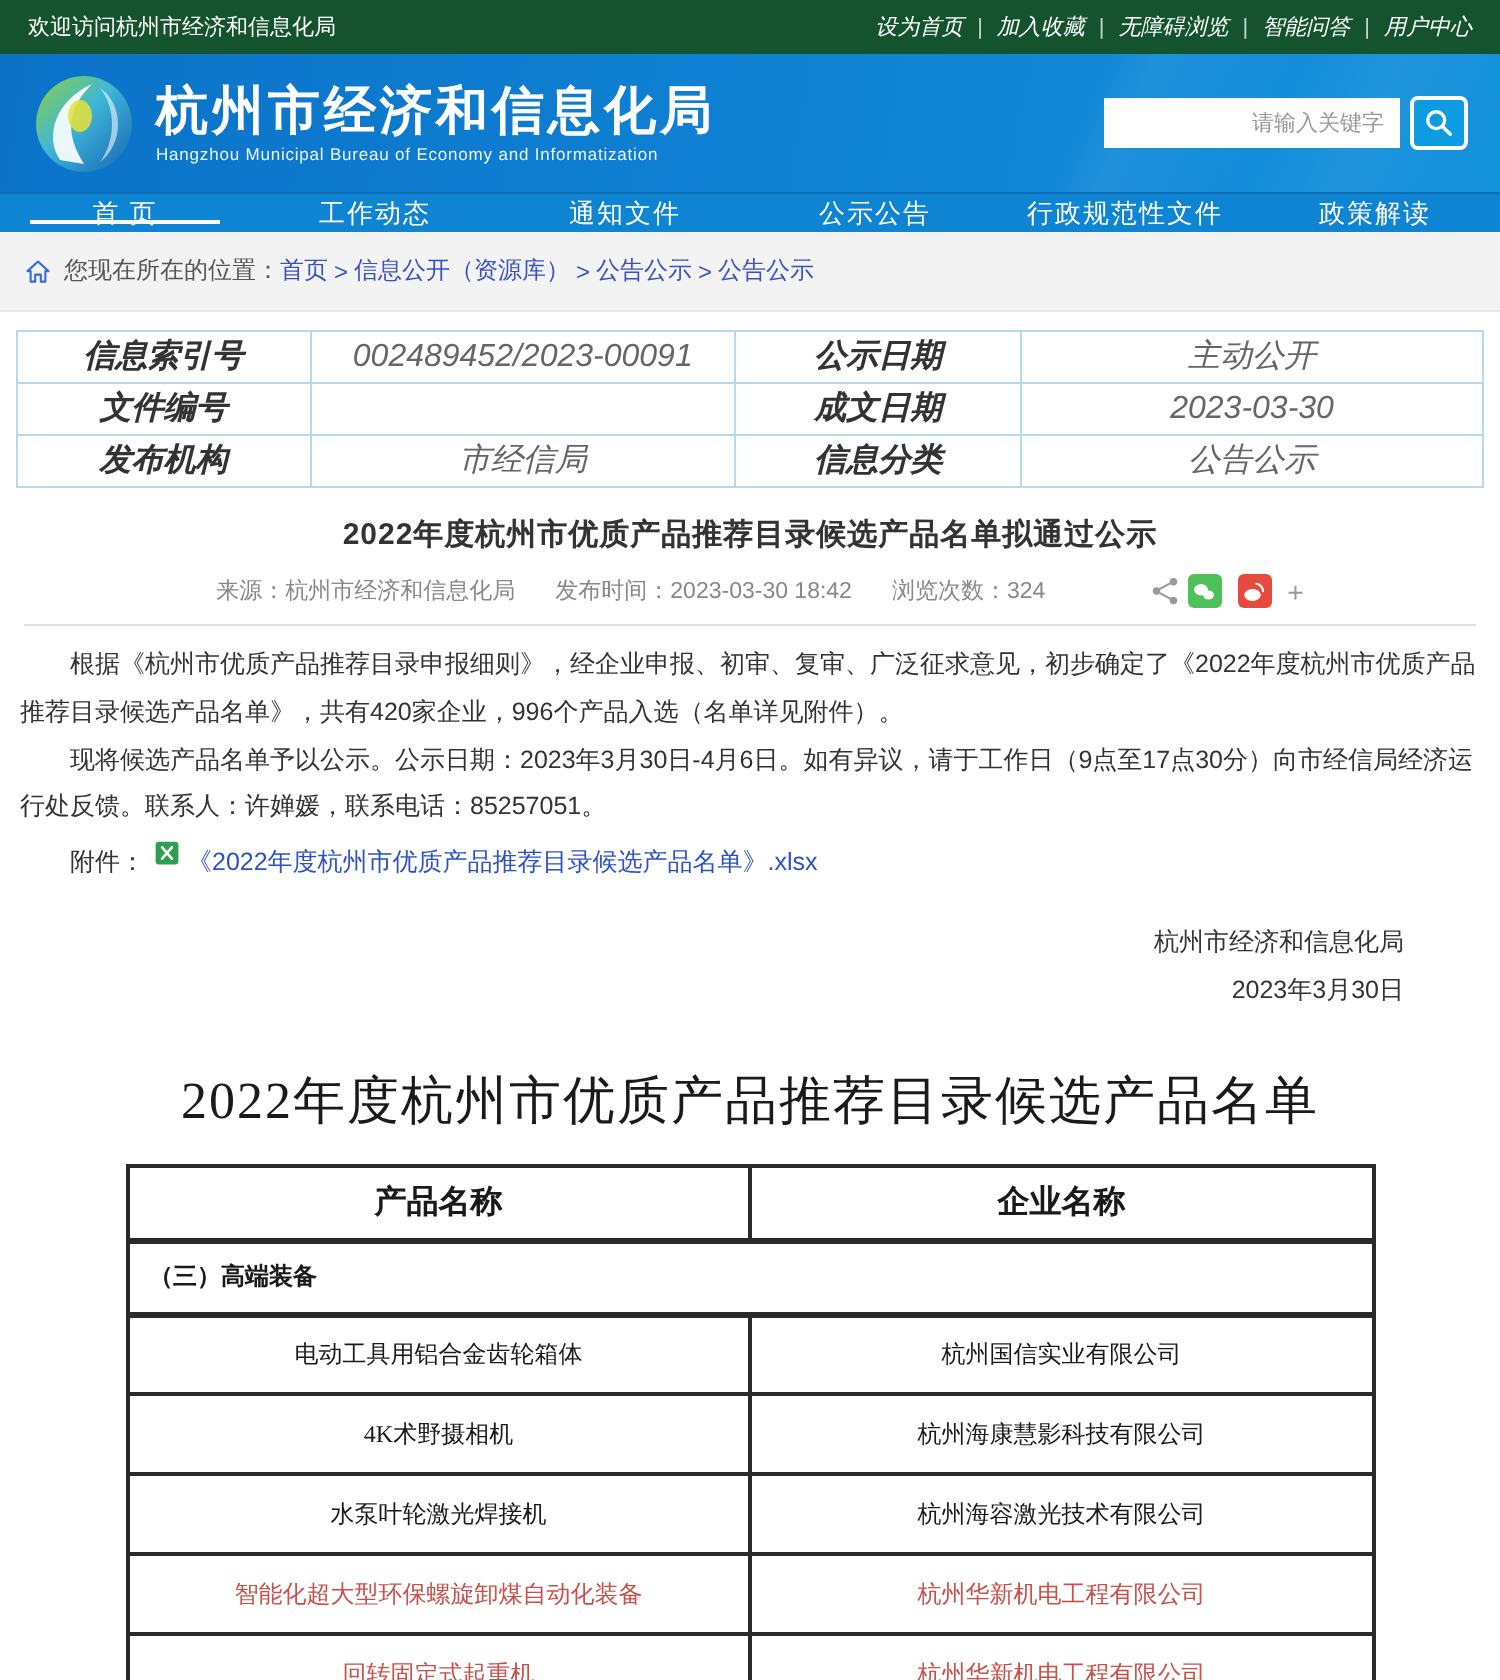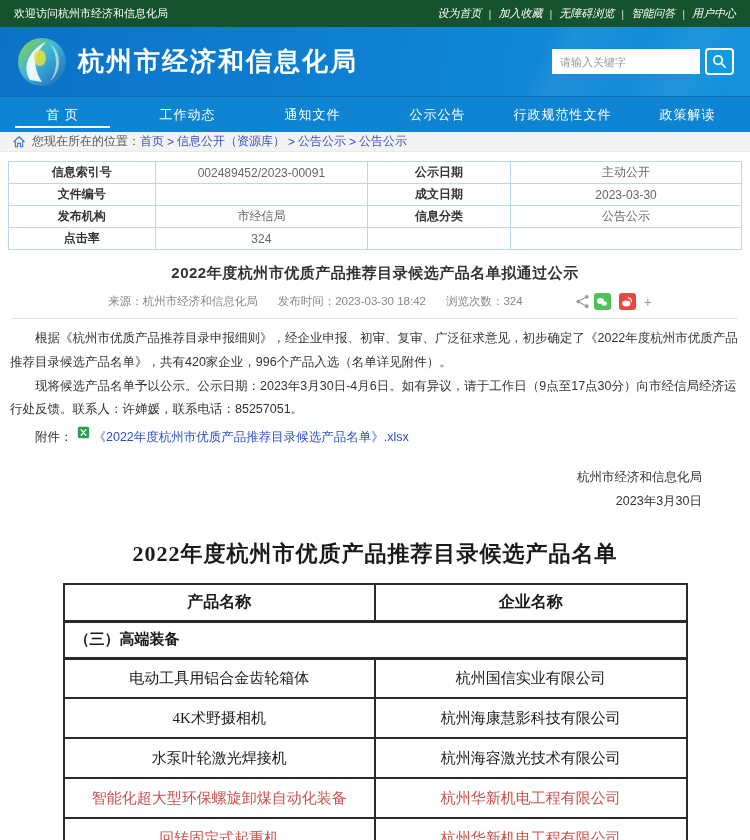--- a/index.html
+++ b/index.html
@@ -18,40 +18,40 @@
             display:flex; align-items:center; padding:0 16px; position:relative; overflow:hidden; }
   .header::after { content:""; position:absolute; right:-40px; top:-30px; width:420px; height:160px;
             background:linear-gradient(115deg,transparent 40%,rgba(255,255,255,.06) 45%,transparent 60%,rgba(255,255,255,.05) 70%,transparent 80%);
             pointer-events:none; }
   .logo { width:52px; height:52px; margin-right:10px; flex:0 0 auto; }
   .sitename { color:#fff; }
   .sitename .cn { font-size:26px; font-weight:bold; letter-spacing:2px; line-height:1.1; }
   .sitename .en { font-size:8.5px; opacity:.92; letter-spacing:.4px; margin-top:3px; }
   .searchbox { margin-left:auto; display:flex; align-items:center; z-index:1; }
   .searchbox input { width:148px; height:25px; border:none; font-size:11px; padding:0 8px; color:#333;
-            background:#fff; outline:none; }
+            background:#fff; outline:none;text-align:right; }
   .searchbox input::placeholder { color:#999; }
   .search-btn { width:29px; height:27px; margin-left:5px; background:#0d9be2; border:2px solid #fff;
             border-radius:4px; display:flex; align-items:center; justify-content:center; cursor:pointer; }
 
   
-  .nav { height:36px; background:#0f84d2; border-top:1px solid #0b6cb4; display:flex; }
+  .nav { height:20px; background:#0f84d2; border-top:1px solid #0b6cb4; display:flex; }
   .nav-item { flex:1; color:#fff; font-size:13px; display:flex; align-items:center; justify-content:center;
             position:relative; cursor:pointer; letter-spacing:1px; }
   .nav-item.active .underline { content:""; position:absolute; bottom:4px; left:12%; width:76%; height:2px; background:#fff; }
 
   
-  .crumbbar { height:20px; background:#f3f3f3; display:flex; align-items:center; padding:0 12px;
+  .crumbbar { height:40px; background:#f3f3f3; display:flex; align-items:center; padding:0 12px;
             font-size:12px; color:#555; border-bottom:1px solid #e9e9e9; }
   .crumbbar .home-ic { margin-right:6px; display:flex; }
   .crumbbar a { color:#3a52c0; text-decoration:none; }
   .crumbbar .gt { color:#3a52c0; margin:0 3px; }
 
   
-  .info-table { width:calc(100% - 16px); margin:9px 8px 0 8px; border-collapse:collapse; font-size:12px; }
+  .info-table { width:calc(100% - 16px); margin:9px 8px 0 8px; border-collapse:collapse; font-size:16px;font-style:italic; }
   .info-table td { border:1px solid #b5d9ed; height:18px; padding:2px 6px; text-align:center; }
   .info-table td.lab { width:20%; color:#333; font-weight:bold; }
   .info-table td.val { color:#666; }
   .info-table td.v1 { width:29%; } .info-table td.l2 { width:19.5%; } .info-table td.v2 { width:31.5%; }
 
   
   .article { padding:0 10px; }
   .art-title { text-align:center; font-size:15px; font-weight:bold; color:#333; margin-top:14px; letter-spacing:.5px; }
   .art-meta { display:flex; align-items:center; justify-content:center; margin-top:10px; font-size:11.5px; color:#888; }
   .art-meta .m { margin:0 10px; }
@@ -63,23 +63,23 @@
   .art-divider { border-bottom:1px solid #e0e0e0; margin:8px 2px 0 2px; }
   .art-body { font-size:12.5px; color:#333; line-height:1.9; margin-top:8px; }
   .art-body p.ind { text-indent:2em; }
   .attach-line { margin-top:4px; padding-left:2em; display:flex; align-items:flex-start; }
   .attach-line a { color:#2b51c8; text-decoration:none; }
   .excel-ic { display:inline-flex; margin:0 4px; }
   .sign-block { text-align:right; padding-right:38px; font-size:12.5px; color:#333; line-height:1.9; margin-top:16px; }
 
   
   .doc { margin-top:26px; font-family:"Liberation Serif","DejaVu Serif",serif; color:#1a1a1a; }
-  .doc-title { text-align:center; font-size:22px; font-weight:bold; letter-spacing:1px; }
+  .doc-title { text-align:center; font-size:26px; font-weight:normal; letter-spacing:1px; }
   .doc-table { width:625px; margin:14px auto 0 auto; border-collapse:collapse; }
-  .doc-table td { border:2px solid #2a2a2a; height:40px; text-align:center; font-size:15px; padding:2px 6px; }
+  .doc-table td { border:2px solid #2a2a2a; height:40px; text-align:center; font-size:12px; padding:2px 6px; }
   .doc-table tr.head td { font-size:16px; font-weight:bold; height:37px; border-bottom:3px solid #2a2a2a; }
   .doc-table tr.section td { text-align:left; font-weight:bold; padding-left:10px; height:37px; border-bottom:3px solid #2a2a2a; }
   .doc-table tr.red td { color:#c9504a;margin-top:24px; }
   .doc-table td.c1 { width:50%; }
 </style>
 </head>
 <body>
 
 <div class="topbar">
   <span>欢迎访问杭州市经济和信息化局</span>
@@ -105,20 +105,21 @@
           <stop offset="100%" stop-color="#1565b4"></stop>
       </linearGradient>
     </defs>
     <circle cx="26" cy="26" r="24" fill="url(#lg1)"></circle>
     <path d="M14 44 C 6 32, 12 14, 30 6 C 18 18, 16 30, 26 46 Z" fill="#ffffff" opacity="0.9"></path>
     <ellipse cx="24" cy="22" rx="6" ry="8" fill="#e8e23a" opacity="0.85"></ellipse>
     <path d="M34 8 C 46 16, 46 36, 34 45 C 42 34, 42 18, 34 8 Z" fill="#ffffff" opacity="0.55"></path>
   </svg>
   <div class="sitename">
     <div class="cn">杭州市经济和信息化局</div>
+    <div class="en">Hangzhou Municipal Bureau of Economy and Informatization</div>
   </div>
   <div class="searchbox">
     <input type="text" placeholder="请输入关键字" style="">
     <div class="search-btn">
       <svg width="15" height="15" viewBox="0 0 16 16">
         <circle cx="6.5" cy="6.5" r="4.5" fill="none" stroke="#fff" stroke-width="1.8"></circle>
         <line x1="10" y1="10" x2="14" y2="14" stroke="#fff" stroke-width="1.8" stroke-linecap="round"></line>
       </svg>
     </div>
   </div>
@@ -174,26 +175,20 @@
     <td class="lab">文件编号</td>
     <td class="val v1"></td>
     <td class="lab l2">成文日期</td>
     <td class="val v2">2023-03-30</td>
   </tr>
   <tr>
     <td class="lab">发布机构</td>
     <td class="val v1">市经信局</td>
     <td class="lab l2">信息分类</td>
     <td class="val v2">公告公示</td>
-  </tr>
-  <tr>
-    <td class="lab">点击率</td>
-    <td class="val v1">324</td>
-    <td class="lab l2"></td>
-    <td class="val v2"></td>
   </tr>
 </tbody>
   </table>
 
 <div class="article">
   <div class="art-title">2022年度杭州市优质产品推荐目录候选产品名单拟通过公示</div>
 
   <div class="art-meta">
     <span class="m">来源：杭州市经济和信息化局</span>
     <span class="m">发布时间：2023-03-30 18:42</span>

